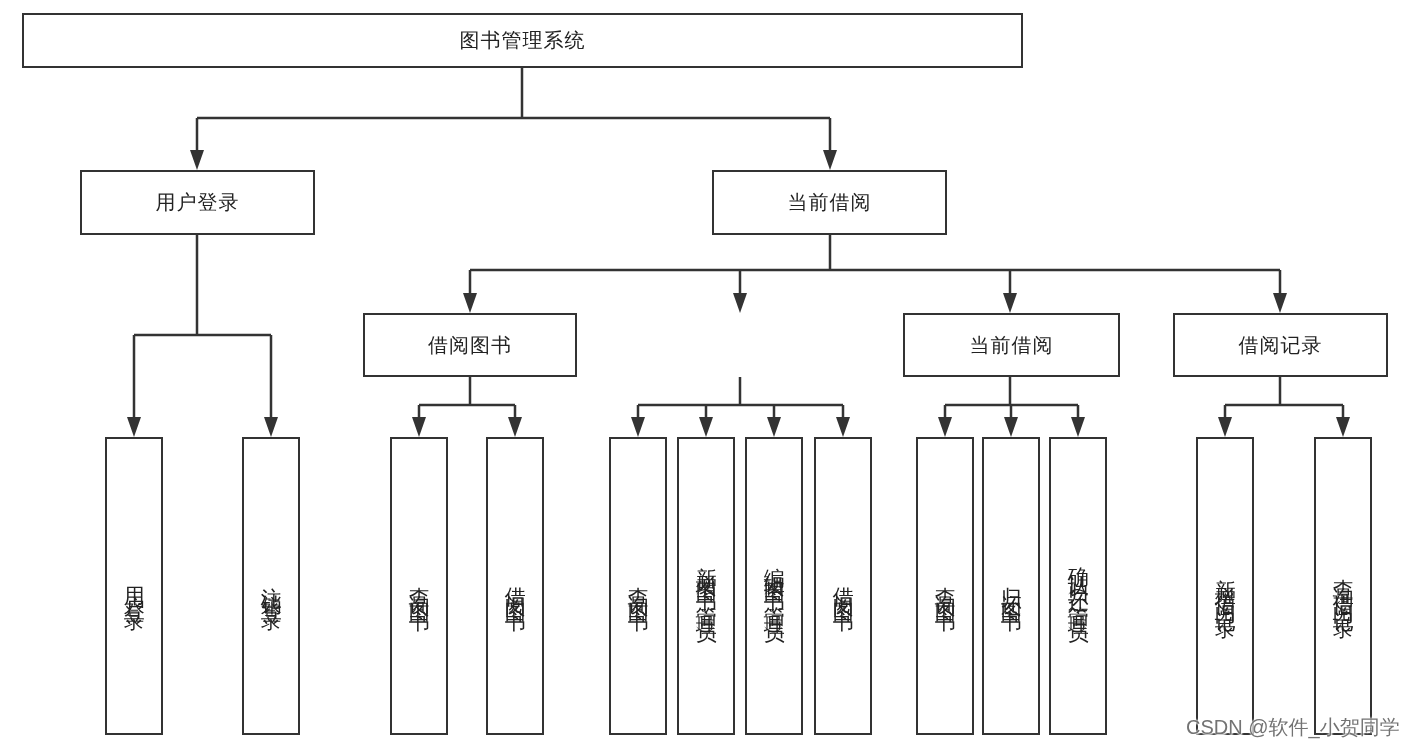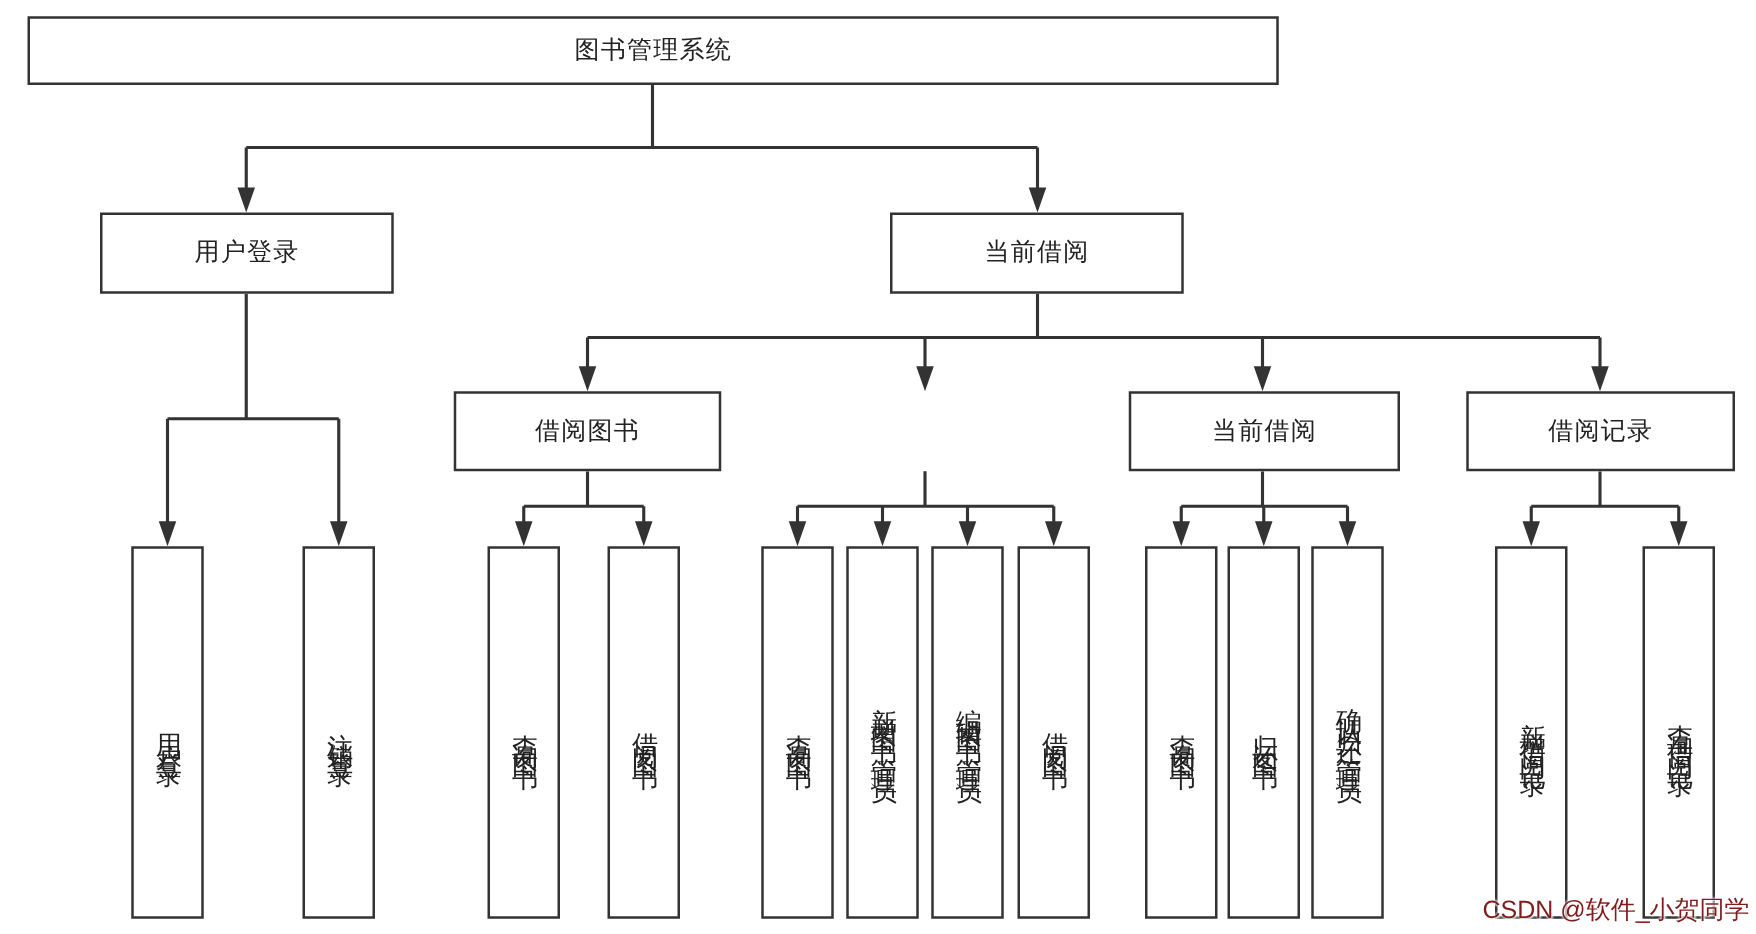--- a/index.html
+++ b/index.html
@@ -13,21 +13,21 @@
     border:2.5px solid #333333; display:flex; align-items:center; justify-content:center;
     z-index:2; text-align:center; line-height:1.25;
   }
   .hbox { font-size:20px; letter-spacing:1px; }
   .vbox {
     writing-mode:vertical-lr; font-size:21px; letter-spacing:8px;
     top:437px; width:58px; height:298px;
   }
   .watermark {
     position:absolute; left:1186px; top:714px; z-index:5;
-    font-size:20px; color:#7f1d1d;
+    font-size:20px; color:#737373;
     text-shadow:0 0 3px #ffffff, 0 0 2px #ffffff, 1px 1px 2px #ffffff;
     white-space:nowrap;
   }
 </style>
 </head>
 <body>
 
 <div class="stage">
 
   <svg class="connectors" width="1405" height="747" viewBox="0 0 1405 747">

